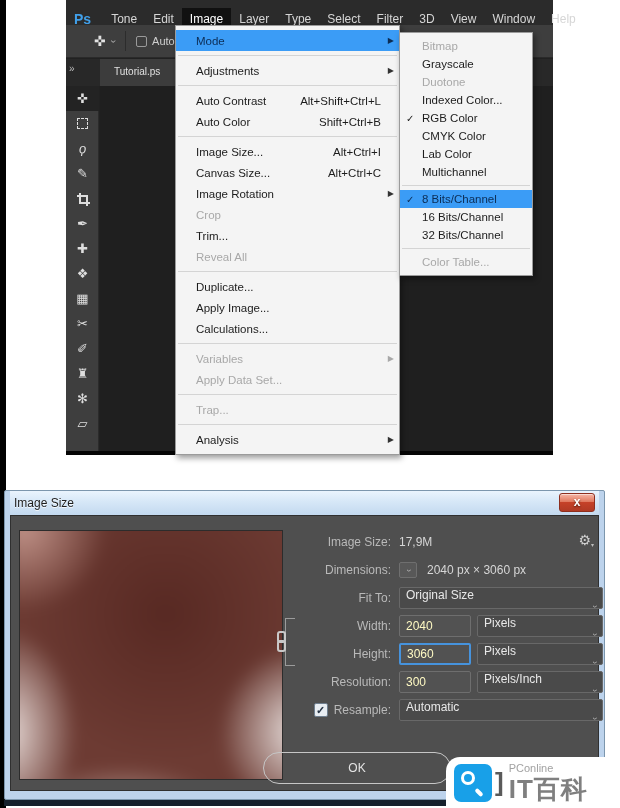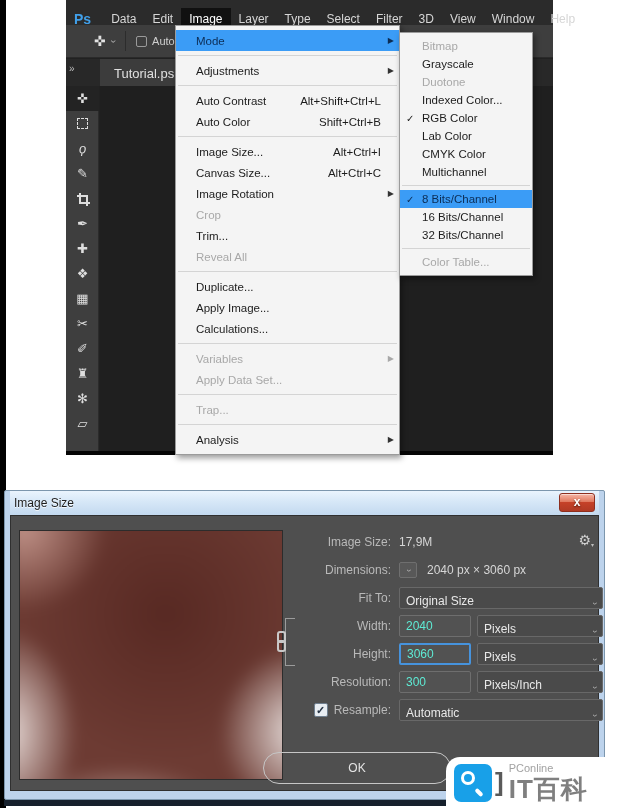--- a/index.html
+++ b/index.html
@@ -18,21 +18,21 @@
 
   .optionsbar { position:absolute; left:0; top:25px; right:0; height:33px; background:#3e3e3e; border-bottom:1px solid #2a2a2a; display:flex; align-items:center; color:#cfcfcf; }
   .ob-move { font-size:14px; color:#e3e3e3; margin-left:28px; }
   .ob-chev { display:inline-block; transform:rotate(90deg); font-size:10px; color:#aaa; margin-left:6px; }
   .ob-sep { width:1px; height:20px; background:#2c2c2c; margin:0 10px; }
   .ob-check { width:11px; height:11px; border:1px solid #9a9a9a; border-radius:2px; margin-right:5px; background:#3e3e3e; }
   .ob-auto { font-size:11px; color:#cfcfcf; }
 
   .tabbar { position:absolute; left:0; top:59px; right:0; height:27px; background:#282828; }
   .collapse { position:absolute; left:3px; top:4px; color:#bdbdbd; font-size:10px; letter-spacing:-1px; }
-  .doc-tab { position:absolute; left:34px; top:0; height:27px; background:#3c3c3c; color:#e0e0e0; font-size:13px; padding:7px 24px 12px 14px; border-right:1px solid #222; }
+  .doc-tab { position:absolute; left:34px; top:0; height:27px; background:#3c3c3c; color:#e0e0e0; font-size:10px; padding:7px 24px 12px 14px; border-right:1px solid #222; }
 
   .toolbar { position:absolute; left:0; top:86px; width:33px; bottom:0; background:#3e3e3e; border-right:1px solid #2b2b2b; }
   .tool { width:33px; height:25px; display:flex; align-items:center; justify-content:center; color:#dedede; font-size:13px; }
   .tool.sel { background:#232323; }
   .tool .g { pointer-events:none; }
   .marquee-box { width:11px; height:11px; border:1px dashed #dedede; }
   .crop-box { position:relative; width:12px; height:12px; }
   .crop-box::before { content:""; position:absolute; left:2px; top:0; width:9px; height:9px; border-left:2px solid #dedede; border-bottom:2px solid #dedede; }
   .crop-box::after { content:""; position:absolute; left:0; top:2px; width:9px; height:9px; border-top:2px solid #dedede; border-right:2px solid #dedede; }
   .lasso { font-style:italic; }
@@ -76,26 +76,26 @@
   .fields { position:absolute; left:288px; top:12px; width:304px; color:#bdbdbd; font-size:12px; }
   .frow { height:28px; display:flex; align-items:center; }
   .flabel { width:92px; text-align:right; margin-right:8px; flex:none; color:#b9b9b9; }
   .fval { color:#d6d6d6; }
   .gear { position:absolute; right:4px; top:16px; color:#d0d0d0; font-size:14px; }
   .gear .tiny { font-size:6px; vertical-align:bottom; color:#bbb; }
 
   .mini-dd { width:18px; height:16px; background:#585858; border:1px solid #6f6f6f; border-radius:2px; display:flex; align-items:center; justify-content:center; margin-right:10px; }
   .chev { display:inline-block; transform:rotate(90deg); font-size:9px; color:#c3c3c3; line-height:1; }
 
-  .dd { height:22px; background:#4a4a4a; border:1px solid #686868; border-radius:2px; display:flex; align-items:flex-end; padding:0 6px; color:#e8e8e8; }
+  .dd { height:22px; background:#4a4a4a; border:1px solid #686868; border-radius:2px; display:flex; align-items:flex-start; padding:0 6px; color:#e8e8e8;flex-direction:column; }
   .dd .chev { margin-left:auto; }
   .dd.wide { width:204px; }
   .dd.unit { width:126px; margin-left:6px; }
 
-  .num-input { width:72px; height:22px; background:#525252; border:1px solid #6e6e6e; border-radius:2px; color:#5eead4; font-size:12px; font-family:"Liberation Sans",sans-serif; padding:0 6px; }
+  .num-input { width:72px; height:22px; background:#525252; border:1px solid #6e6e6e; border-radius:2px; color:#fef9c3; font-size:12px; font-family:"Liberation Sans",sans-serif; padding:0 6px; }
   .num-input.focused { border:2px solid #4693dd; }
 
   .link-bracket { position:absolute; left:274px; top:102px; width:10px; height:48px; border-left:1px solid #9c9c9c; border-top:1px solid #9c9c9c; border-bottom:1px solid #9c9c9c; }
   .chain { position:absolute; left:266px; top:115px; width:9px; height:22px; }
   .chain i { display:block; width:9px; height:12px; border:2px solid #c9c9c9; border-radius:3px; background:transparent; }
   .chain i + i { margin-top:-3px; }
 
   .cbx { width:14px; height:14px; background:#e8edf2; border:1px solid #6f7f8f; border-radius:2px; color:#273546; font-size:11px; font-weight:bold; line-height:12px; text-align:center; display:inline-block; margin-right:6px; }
 
   .ok-btn { position:absolute; left:252px; top:236px; width:188px; height:32px; border:1px solid #c6c6c6; border-radius:17px; background:transparent; color:#e3e3e3; font-size:12px; display:flex; align-items:center; justify-content:center; }
@@ -114,21 +114,21 @@
 </style>
 </head>
 <body>
 
 <div class="stage">
   <div class="left-strip"></div>
 
   <div class="ps">
     <div class="menubar">
       <span class="ps-logo">Ps</span>
-      <span class="mb-item">Data</span>
+      <span class="mb-item">Tone</span>
       <span class="mb-item">Edit</span>
       <span class="mb-item active">Image</span>
       <span class="mb-item">Layer</span>
       <span class="mb-item">Type</span>
       <span class="mb-item">Select</span>
       <span class="mb-item">Filter</span>
       <span class="mb-item">3D</span>
       <span class="mb-item">View</span>
       <span class="mb-item">Window</span>
       <span class="mb-item">Help</span>
@@ -275,24 +275,24 @@
           <span>Duotone</span>
         </div>
       <div class="smi">
           <span>Indexed Color...</span>
         </div>
       <div class="smi">
           <span class="chk">✓</span>
           <span>RGB Color</span>
         </div>
       <div class="smi">
+          <span>CMYK Color</span>
+        </div>
+      <div class="smi">
           <span>Lab Color</span>
-        </div>
-      <div class="smi">
-          <span>CMYK Color</span>
         </div>
       <div class="smi">
           <span>Multichannel</span>
         </div>
       <div class="msep"></div>
       <div class="smi hl">
           <span class="chk">✓</span>
           <span>8 Bits/Channel</span>
         </div>
       <div class="smi">

